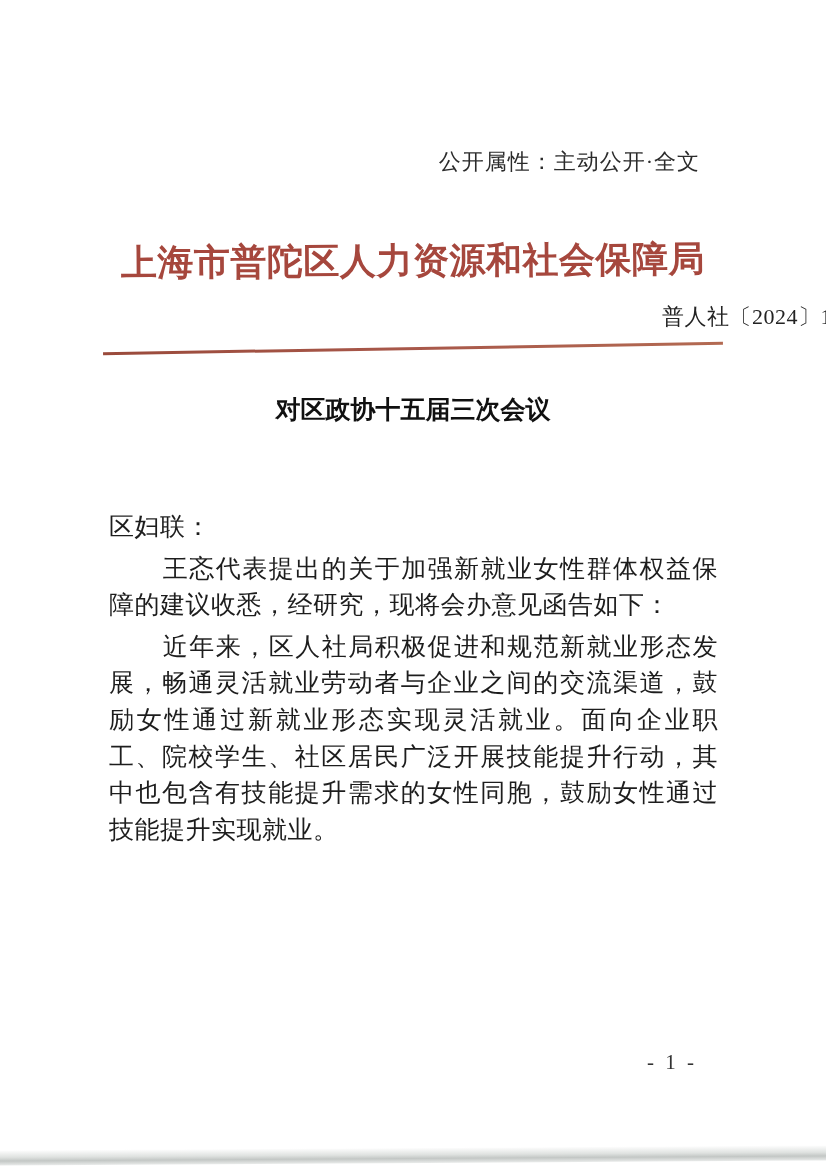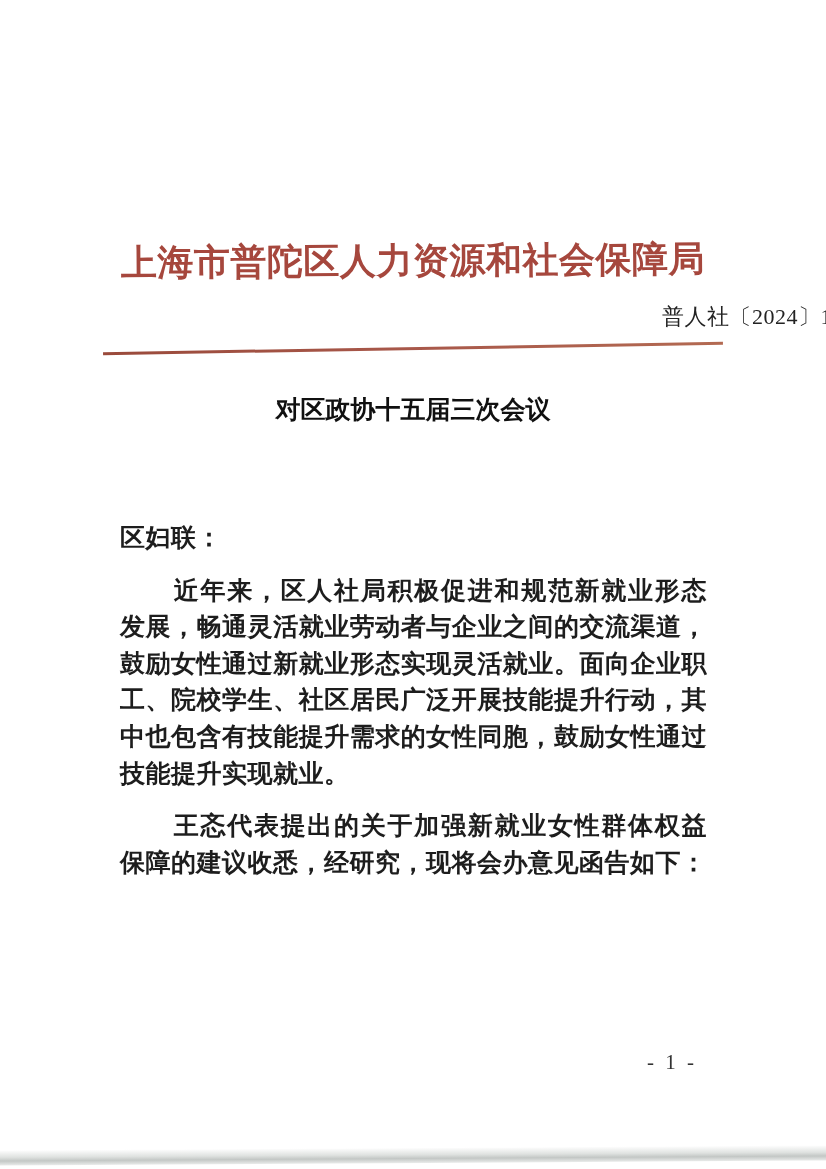--- a/index.html
+++ b/index.html
@@ -77,23 +77,22 @@
     left: 104px;
     width: 619px;
     font-size: 25px;
     line-height: 36.6px;
     letter-spacing: 0.5px;
     color: #1d1d1d;
     text-align: justify;
     text-justify: inter-character;
   }
   .body-text p {
-    margin: 16px;
+    margin: 5px;
     padding: 0;
-    font-weight: bold;
   }
   .body-text p.para {
     text-indent: 2.15em;
   }
   .page-number {
     position: absolute;
     top: 1050px;
     left: 647px;
     font-size: 21px;
     letter-spacing: 3px;
@@ -112,34 +111,35 @@
       #c3c7c5 70%,
       #e9ebea 100%);
     transform: rotate(-0.35deg);
   }
 </style>
 </head>
 <body>
 
 <div class="page">
 
+  <div class="disclosure">公开属性：主动公开·全文</div>
 
   <div class="org-title">上海市普陀区人力资源和社会保障局</div>
 
   <div class="doc-number">普人社〔2024〕10 号</div>
 
   <div class="red-line"></div>
 
   <div class="doc-title">
     <div>对区政协十五届三次会议</div>
   </div>
 
   <div class="body-text">
     <p class="salutation">区妇联：</p>
+    <p class="para">王忞代表提出的关于加强新就业女性群体权益保障的建议收悉，经研究，现将会办意见函告如下：</p>
     <p class="para">近年来，区人社局积极促进和规范新就业形态发展，畅通灵活就业劳动者与企业之间的交流渠道，鼓励女性通过新就业形态实现灵活就业。面向企业职工、院校学生、社区居民广泛开展技能提升行动，其中也包含有技能提升需求的女性同胞，鼓励女性通过技能提升实现就业。</p>
-    <p class="para">王忞代表提出的关于加强新就业女性群体权益保障的建议收悉，经研究，现将会办意见函告如下：</p>
   </div>
 
   <div class="page-number">- 1 -</div>
 
   <div class="scan-edge-bottom"></div>
 
 </div>
 
 </body></html>

